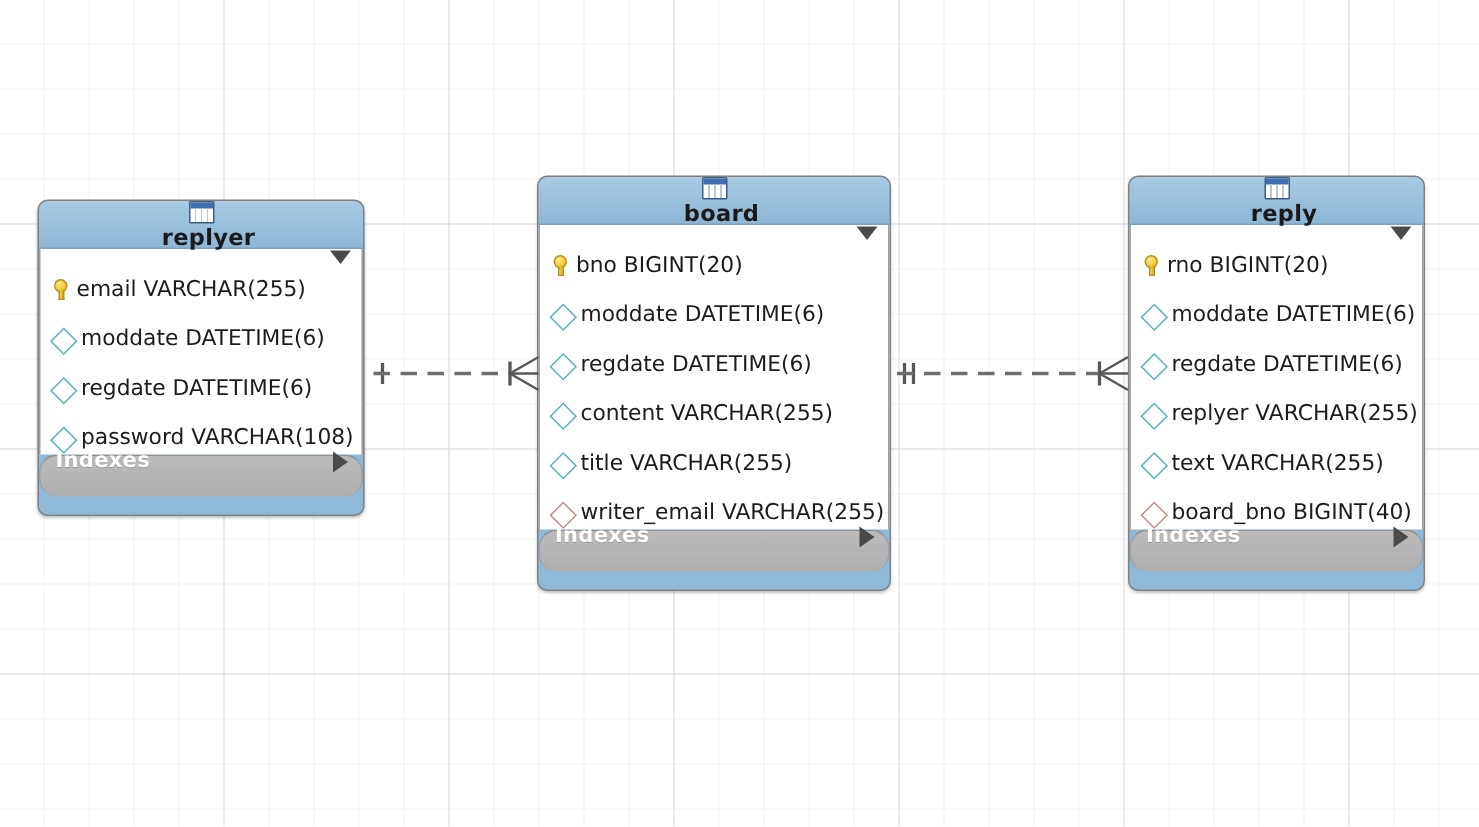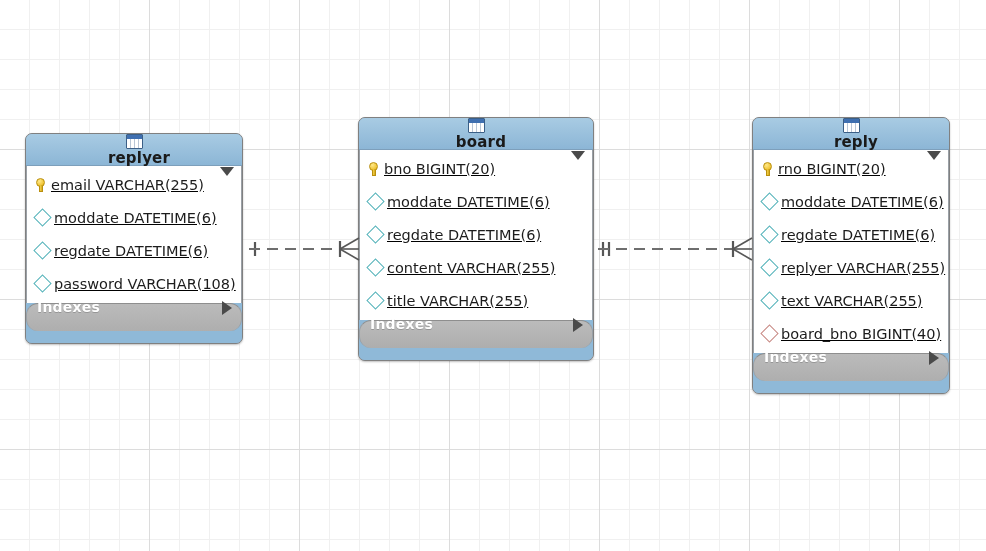--- a/index.html
+++ b/index.html
@@ -103,24 +103,23 @@
   
   .tbl-body {
     background: #ffffff;
     border-left: 1px solid #9aa0a6;
     border-right: 1px solid #9aa0a6;
     padding: 2px 0 3px 0;
   }
   .col-row {
     height: 33px;
     display: flex;
-    align-items: center;
+    align-items: flex-end;
     padding-left: 8px;
     box-sizing: border-box;
-    text-decoration: underline;
   }
   .col-name {
     font-size: 14.5px;
     color: #1c1c1c;
     margin-left: 4px;
     white-space: nowrap;
   }
 
   
   .ic-key {
@@ -258,20 +257,24 @@
         <span class="col-name">regdate DATETIME(6)</span>
       </div>
       <div class="col-row">
         <span class="ic-dia"></span>
         <span class="col-name">content VARCHAR(255)</span>
       </div>
       <div class="col-row">
         <span class="ic-dia"></span>
         <span class="col-name">title VARCHAR(255)</span>
       </div>
+      <div class="col-row">
+        <span class="ic-dia fk"></span>
+        <span class="col-name">writer_email VARCHAR(255)</span>
+      </div>
     </div>
     <div class="tbl-indexes">
       <span class="idx-label">Indexes</span>
       <span class="idx-caret"></span>
     </div>
     <div class="tbl-foot"></div>
   </div>
 
   <div class="tbl" id="tbl-reply" style="left:752px; top:117px; width:198px;">
     <div class="tbl-header">

